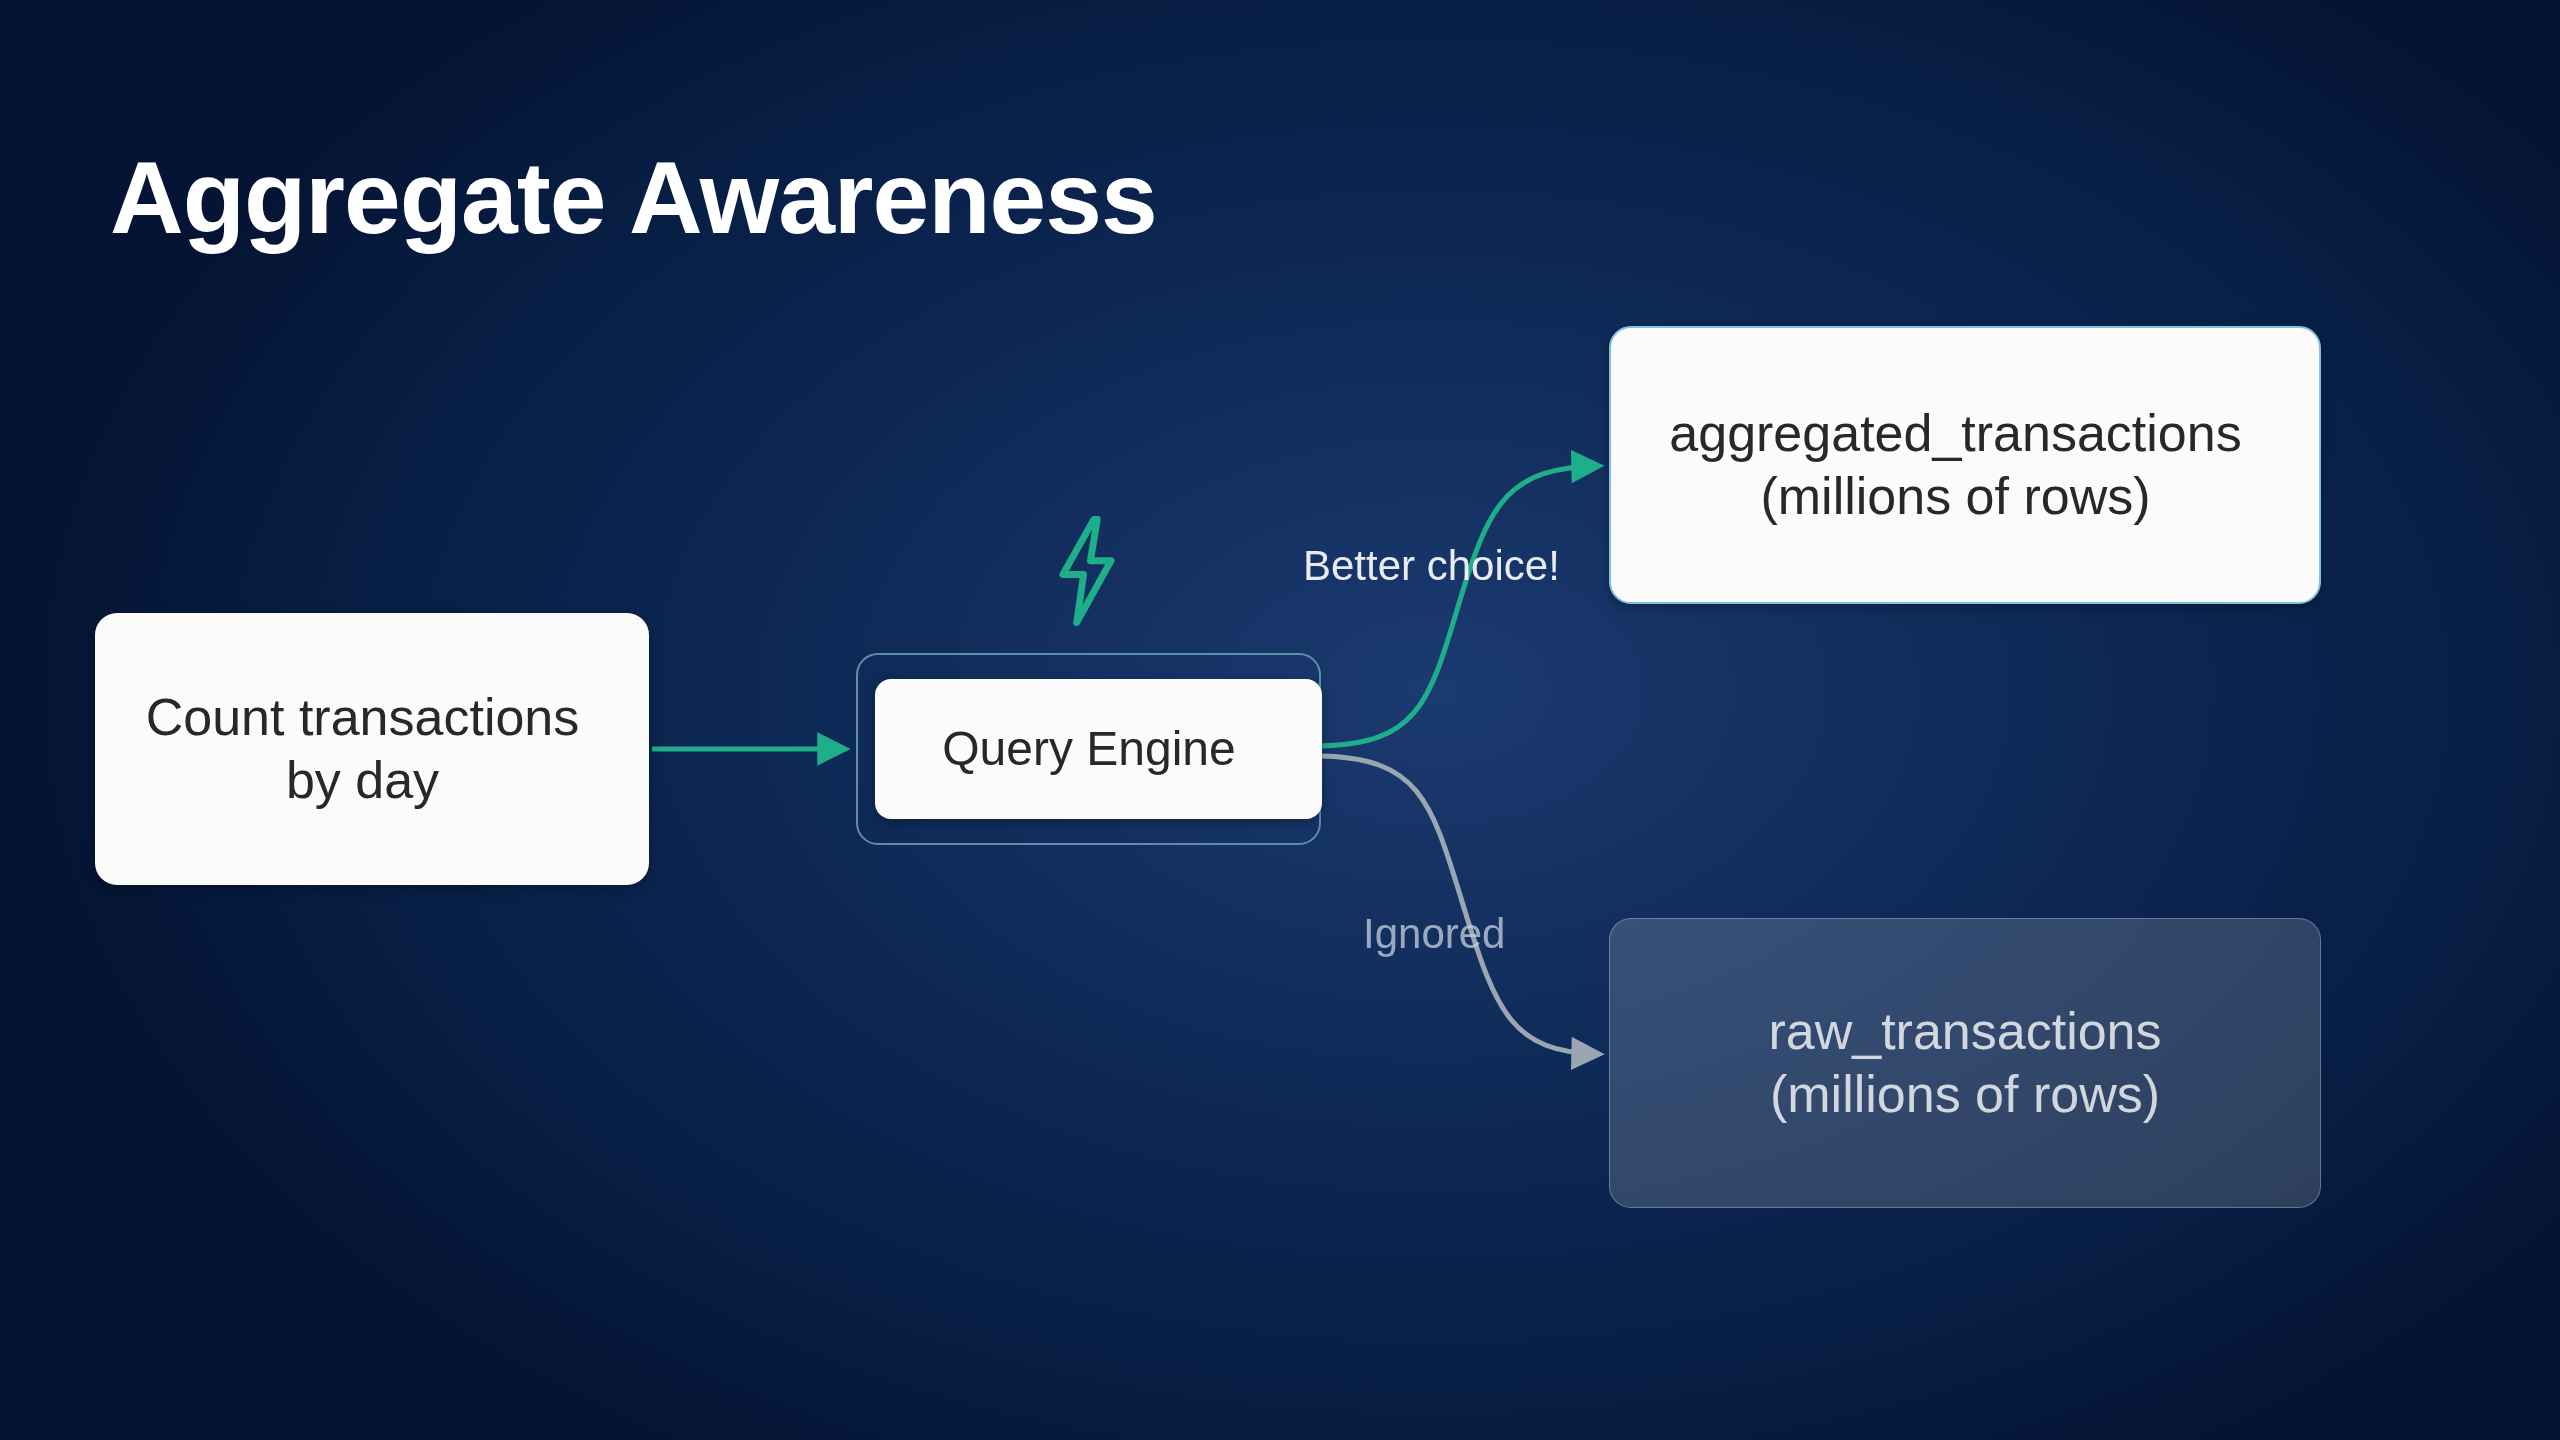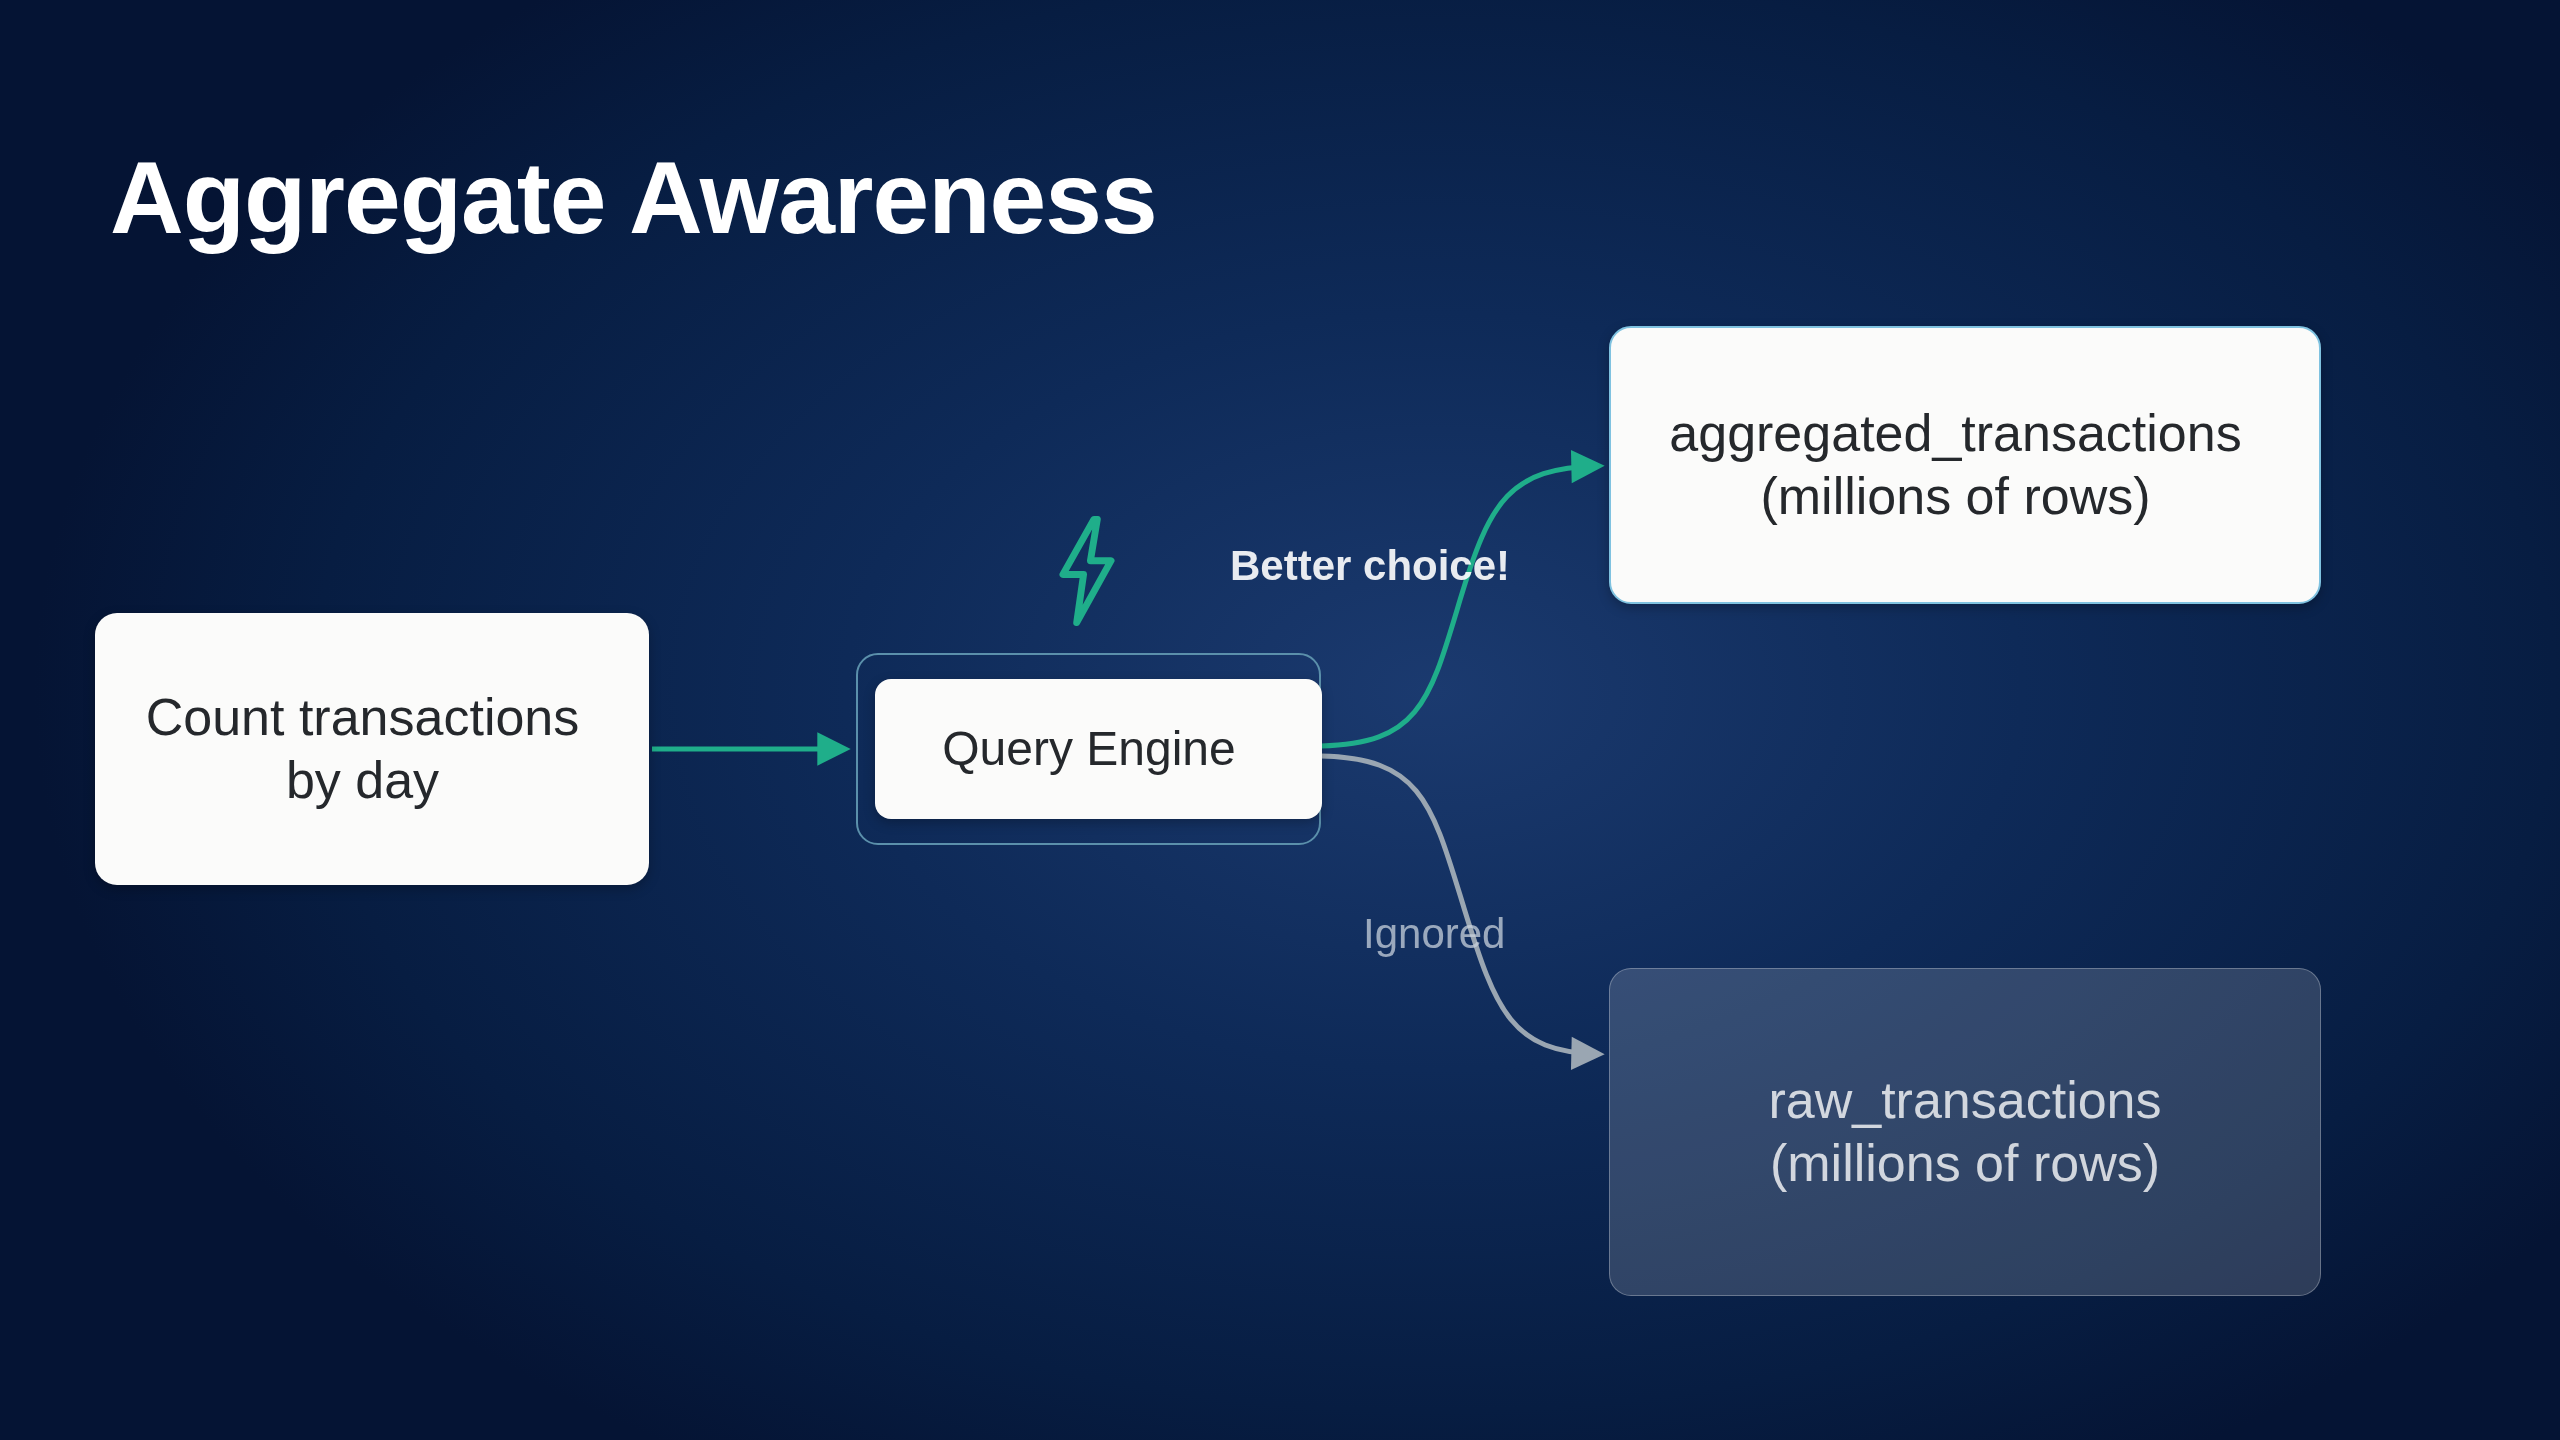--- a/index.html
+++ b/index.html
@@ -72,44 +72,44 @@
     left: 1609px;
     top: 326px;
     width: 712px;
     height: 278px;
     font-size: 52px;
     border: 2px solid #7fc2e0;
   }
 
   .node.raw {
     left: 1609px;
-    top: 968px;
+    top: 918px;
     width: 712px;
-    height: 328px;
+    height: 290px;
     font-size: 52px;
     background: rgba(255,255,255,0.16);
     color: rgba(255,255,255,0.78);
     border: 1px solid rgba(255,255,255,0.28);
   }
 
   .lightning {
     position: absolute;
     left: 1052px;
     top: 516px;
     width: 70px;
     height: 110px;
   }
 
   .edge-label {
     position: absolute;
     font-size: 42px;
     font-weight: 500;
     color: rgba(255,255,255,0.9);
   }
-  .edge-label.better { left: 1230px; top: 542px; font-weight: bold; }
+  .edge-label.better { left: 1303px; top: 542px; }
   .edge-label.ignored { left: 1363px; top: 910px; color: rgba(200,210,220,0.75); }
 
   svg.connectors {
     position: absolute;
     left: 0; top: 0;
     width: 2560px;
     height: 1440px;
     pointer-events: none;
   }
 </style>

